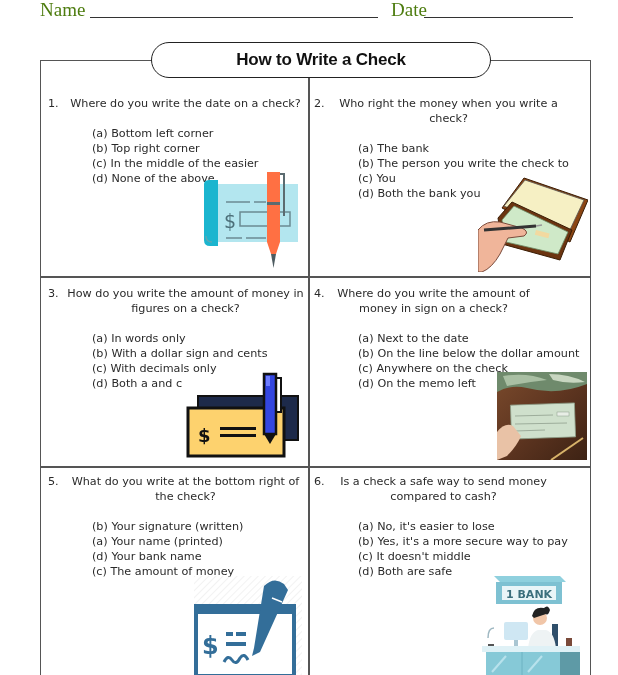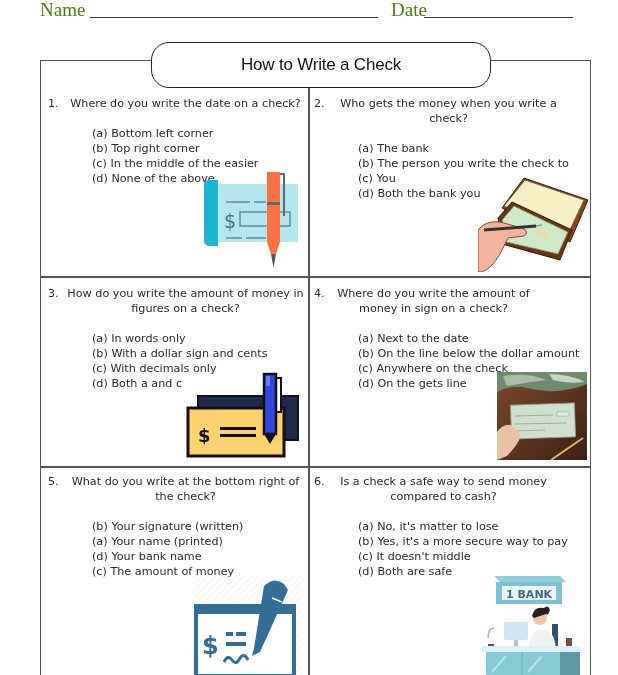--- a/index.html
+++ b/index.html
@@ -14,24 +14,24 @@
     .header-line .blank { position: absolute; top: 17px; height: 1px; background: #333; }
 
     .sheet {
       position: absolute; left: 40px; top: 60px; width: 551px; height: 620px;
       border-left: 1.5px solid #555; border-right: 1.5px solid #555; border-top: 1.5px solid #555;
     }
     .vline { position: absolute; left: 308px; top: 78px; width: 1.5px; height: 600px; background: #555; }
     .hline { position: absolute; left: 40px; width: 551px; height: 1.5px; background: #555; }
 
     .title-pill {
-      position: absolute; left: 151px; top: 42px; width: 340px; height: 46px;
+      position: absolute; left: 151px; top: 42px; width: 340px; height: 36px;
       border: 1.5px solid #222; border-radius: 18px; background: #fff;
       display: flex; align-items: center; justify-content: center;
-      font-family: "Liberation Sans", sans-serif; font-weight: normal; font-size: 17px; color: #111;
+      font-family: "Liberation Sans", sans-serif; font-weight: bold; font-size: 17px; color: #111;
       letter-spacing: -0.2px;
     }
 
     .cell { position: absolute; font-family: "DejaVu Sans", sans-serif; font-size: 11.2px; line-height: 15px; color: #2a2a2a; }
     .q { display: flex; }
     .q .num { width: 19px; flex: none; }
     .q .txt { flex: 1; text-align: center; }
     .opts { margin-top: 15px; }
     .opt { white-space: nowrap; margin-left: 44px; }
 
@@ -63,21 +63,21 @@
     <div class="opt">(a) Bottom left corner</div>
     <div class="opt">(b) Top right corner</div>
     <div class="opt">(c) In the middle of the easier</div>
     <div class="opt">(d) None of the above</div>
   </div>
 </div>
 
 <div class="cell" style="left:314px; top:96px; width:250px;">
   <div class="q">
     <span class="num">2.</span>
-    <span class="txt">Who gets the money when you write a check?</span>
+    <span class="txt">Who right the money when you write a check?</span>
   </div>
   <div class="opts">
     <div class="opt">(a) The bank</div>
     <div class="opt">(b) The person you write the check  to</div>
     <div class="opt">(c) You</div>
     <div class="opt">(d) Both the bank you</div>
   </div>
 </div>
 
 <div class="cell" style="left:48px; top:286px; width:256px;">
@@ -95,21 +95,21 @@
 
 <div class="cell" style="left:314px; top:286px; width:220px;">
   <div class="q">
     <span class="num">4.</span>
     <span class="txt">Where do you write the amount of money in sign on a check?</span>
   </div>
   <div class="opts">
     <div class="opt">(a) Next to the date</div>
     <div class="opt">(b) On the line below the dollar amount</div>
     <div class="opt">(c) Anywhere on the check</div>
-    <div class="opt">(d) On the gets line</div>
+    <div class="opt">(d) On the memo left</div>
   </div>
 </div>
 
 <div class="cell" style="left:48px; top:474px; width:256px;">
   <div class="q">
     <span class="num">5.</span>
     <span class="txt">What do you write at the bottom right of the check?</span>
   </div>
   <div class="opts">
     <div class="opt">(b) Your signature (written)</div>
@@ -118,21 +118,21 @@
     <div class="opt">(c) The amount of money</div>
   </div>
 </div>
 
 <div class="cell" style="left:314px; top:474px; width:240px;">
   <div class="q">
     <span class="num">6.</span>
     <span class="txt">Is a check a safe way to send money compared to cash?</span>
   </div>
   <div class="opts">
-    <div class="opt">(a) No, it's matter to lose</div>
+    <div class="opt">(a) No, it's easier to lose</div>
     <div class="opt">(b) Yes, it's a more secure way to pay</div>
     <div class="opt">(c) It doesn't middle</div>
     <div class="opt">(d) Both are safe</div>
   </div>
 </div>
 
 <div class="illus" style="left:200px; top:168px; width:100px; height:102px;">
   <svg width="100" height="102" viewBox="0 0 100 102">
     <rect x="12" y="16" width="86" height="58" fill="#b3e6ef"></rect>
     <path d="M4 16 Q4 12 10 12 L18 12 L18 78 L10 78 Q4 78 4 72 Z" fill="#1bb5cf"></path>

